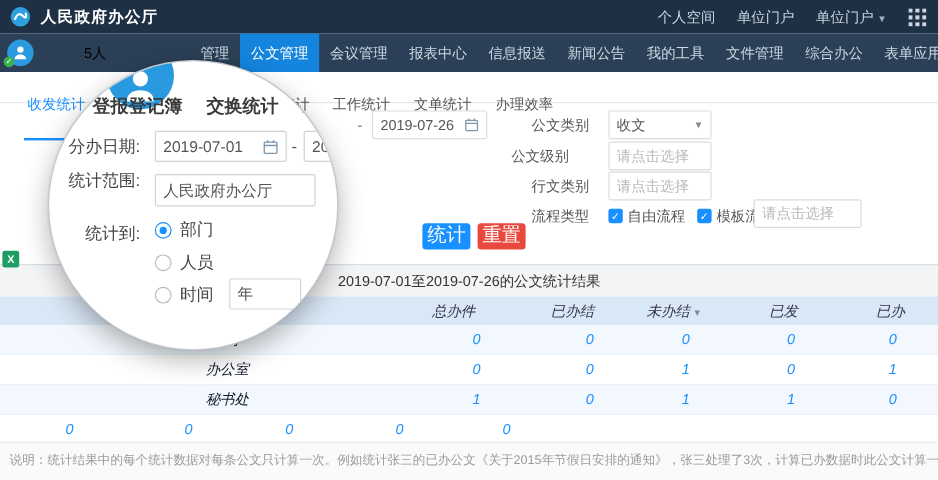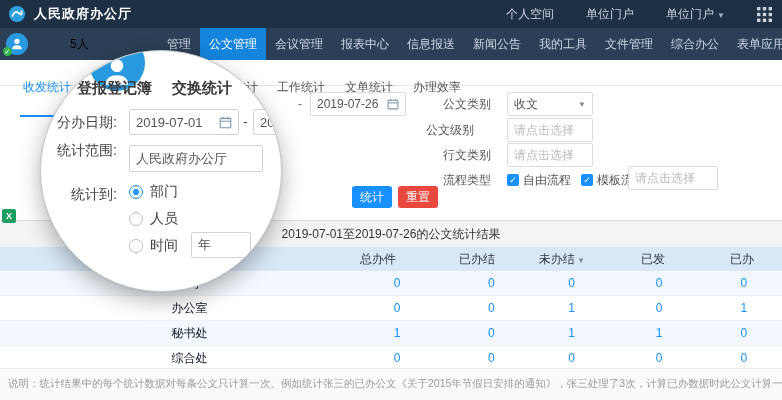--- a/index.html
+++ b/index.html
@@ -3,21 +3,21 @@
 <meta charset="utf-8">
 <style>
   html,body{margin:0;padding:0;}
   body{width:782px;height:400px;position:relative;overflow:hidden;background:#fff;
        font-family:"Liberation Sans","DejaVu Sans",sans-serif;}
 
   
   .topbar{position:absolute;left:0;top:0;width:782px;height:28px;background:#1e3044;display:flex;align-items:center;}
   .logo{margin-left:8px;width:18px;height:18px;flex:0 0 auto;}
   .topbar-title{color:#fff;font-size:13px;font-weight:bold;margin-left:8px;letter-spacing:1px;}
-  .topbar-right{position:absolute;right:10px;top:0;height:28px;display:flex;align-items:center;gap:32px;
+  .topbar-right{position:absolute;right:10px;top:0;height:28px;display:flex;align-items:center;gap:18px;
                 color:#c9d4df;font-size:12px;}
   .top-link{cursor:pointer;white-space:nowrap;}
   .caret{font-size:8px;margin-left:3px;color:#9fb0c0;}
   .apps-icon{width:15px;height:15px;display:block;}
 
   
   .navbar{position:absolute;left:0;top:28px;width:782px;height:32px;background:#2b4056;}
   .avatar{position:absolute;left:6px;top:33px;width:22px;height:22px;border-radius:50%;background:#2a9ae0;
           display:flex;align-items:center;justify-content:center;cursor:pointer;}
   .avatar svg{width:16px;height:16px;}
@@ -43,34 +43,34 @@
   .date-to{left:310px;top:92px;width:96px;justify-content:space-between;}
   .fl1{left:443px;top:92px}.fl2{left:426px;top:118px}.fl3{left:443px;top:143px}.fl4{left:443px;top:168px}
   .sel1{left:507px;top:92px;width:86px;justify-content:space-between;cursor:pointer;}
   .sel-caret{font-size:8px;color:#888;}
   .in2{left:507px;top:118px;width:86px}.in3{left:507px;top:143px;width:86px}
   .checks{position:absolute;left:507px;top:168px;height:24px;display:flex;align-items:center;font-size:12px;color:#555;}
   .cb{width:12px;height:12px;background:#1890ff;border-radius:2px;color:#fff;font-size:9px;line-height:12px;
       text-align:center;margin-right:4px;cursor:pointer;}
   .cb-label{margin-right:10px;}
   .in4{left:628px;top:166px;width:90px}
-  .btn{position:absolute;height:22px;line-height:22px;border-radius:3px;color:#fff;font-size:12px;text-align:center;cursor:pointer;}
+  .btn{position:absolute;height:22px;line-height:22px;border-radius:3px;color:#fff;font-size:16px;text-align:center;cursor:pointer;}
   .btn-stat{left:352px;top:186px;width:40px;background:#1890ff;}
   .btn-reset{left:398px;top:186px;width:40px;background:#e8483e;}
 
   
   .excel-icon{position:absolute;left:2px;top:209px;width:14px;height:14px;background:#1e9e63;border-radius:2px;
               color:#fff;font-size:9px;font-weight:bold;text-align:center;line-height:14px;z-index:5;cursor:pointer;}
   .tablewrap{position:absolute;left:0;top:220px;width:782px;}
   .t-title{height:26px;line-height:26px;background:#f3f4f6;border-top:1px solid #d9dde2;text-align:center;
            font-size:12px;color:#333;}
   .t-head{height:24px;display:flex;background:#d9e8f6;font-size:12px;color:#334;}
   .t-row{height:24px;display:flex;font-size:12px;border-bottom:1px solid #eef2f6;background:#fff;}
   .t-row.zebra{background:#f2f8fd;}
-  .cell{line-height:24px;text-align:center;overflow:hidden;white-space:nowrap;}
+  .cell{line-height:24px;text-align:center;overflow:hidden;white-space:nowrap;font-style:italic;}
   .c0{width:320px}.c1{width:116px}.c2{width:82px}.c3{width:86px}.c4{width:98px}.c5{width:80px}
   .rowname{color:#0f172a;padding-left:37px;}
   .val{color:#1890ff;cursor:pointer;}
   .sort-caret{font-size:9px;color:#7a8a9a;margin-left:4px;cursor:pointer;}
 
   
   .note{position:absolute;left:0;top:368px;width:782px;height:32px;background:#fafafa;border-top:1px solid #ececec;
         font-size:10.5px;color:#9a9a9a;box-sizing:border-box;padding:8px 8px 0;white-space:nowrap;overflow:hidden;}
 
   
@@ -229,21 +229,20 @@
   </div>
   <div class="t-row zebra">
     <span class="cell c0 rowname">秘书处</span>
     <span class="cell c1 val">1</span>
     <span class="cell c2 val">0</span>
     <span class="cell c3 val">1</span>
     <span class="cell c4 val">1</span>
     <span class="cell c5 val">0</span>
   </div>
   <div class="t-row">
-    <span class="cell c0 rowname">综合处</span>
     <span class="cell c1 val">0</span>
     <span class="cell c2 val">0</span>
     <span class="cell c3 val">0</span>
     <span class="cell c4 val">0</span>
     <span class="cell c5 val">0</span>
   </div>
 </div>
 
 <div class="note">说明：统计结果中的每个统计数据对每条公文只计算一次。例如统计张三的已办公文《关于2015年节假日安排的通知》，张三处理了3次，计算已办数据时此公文计算一次。</div>
 

